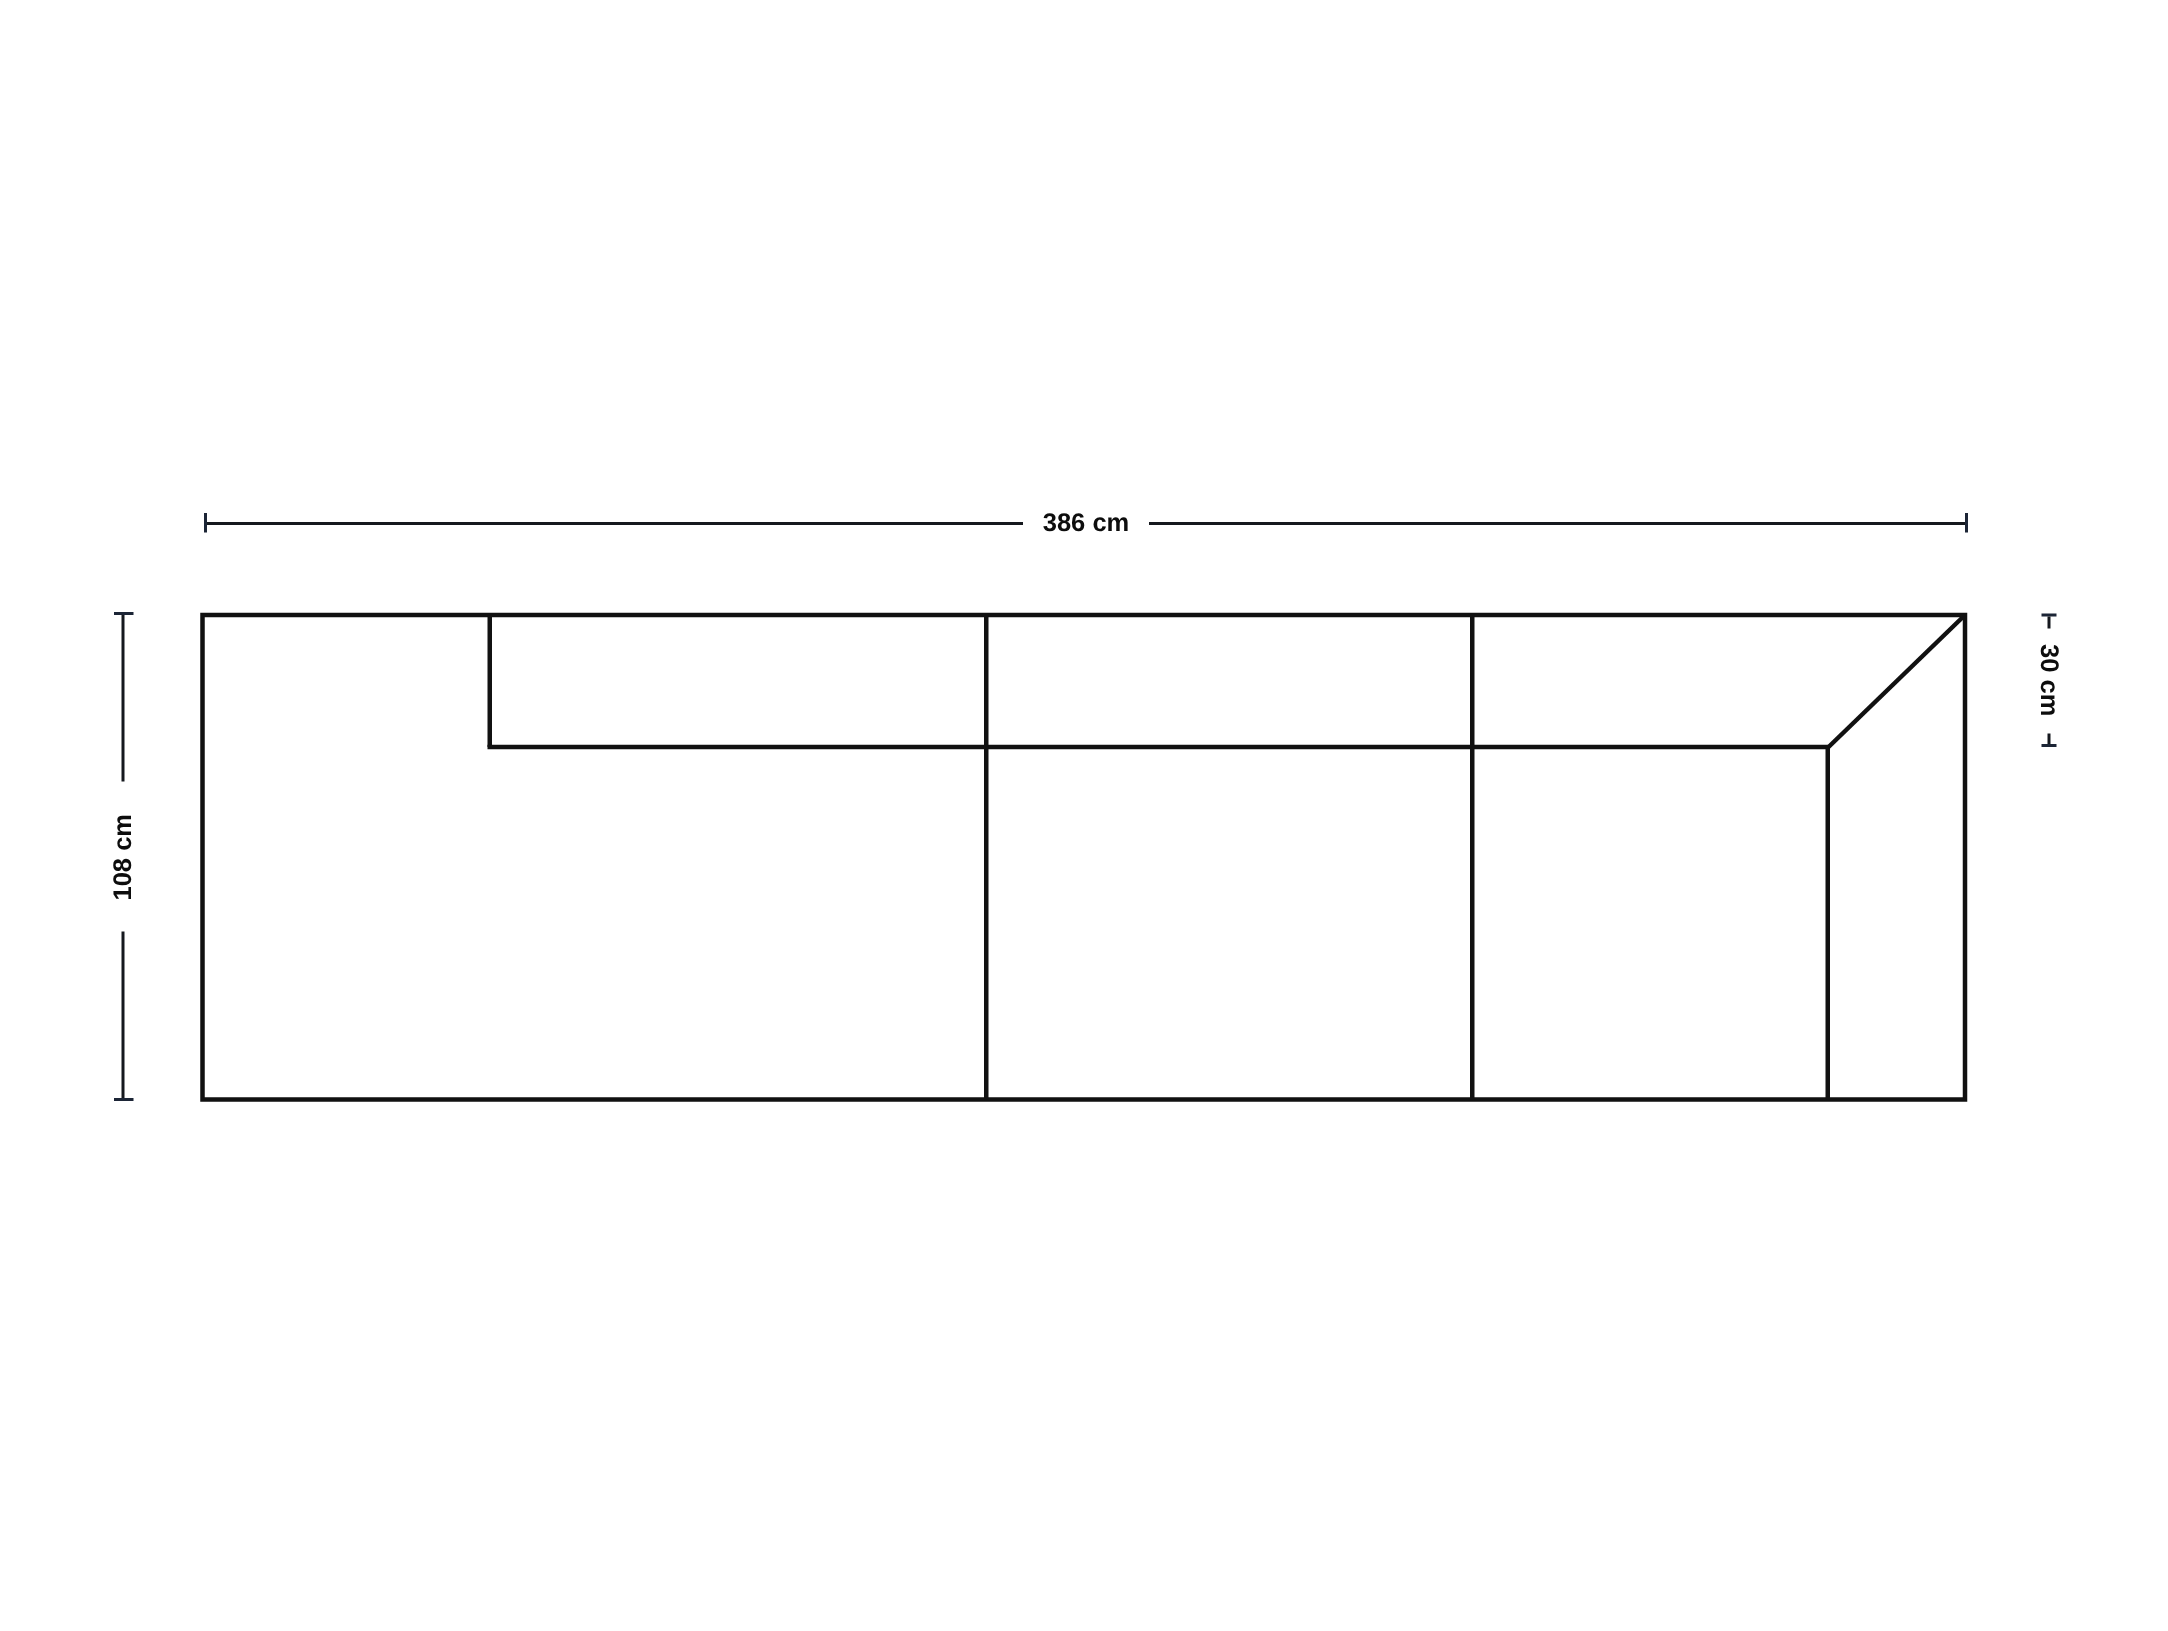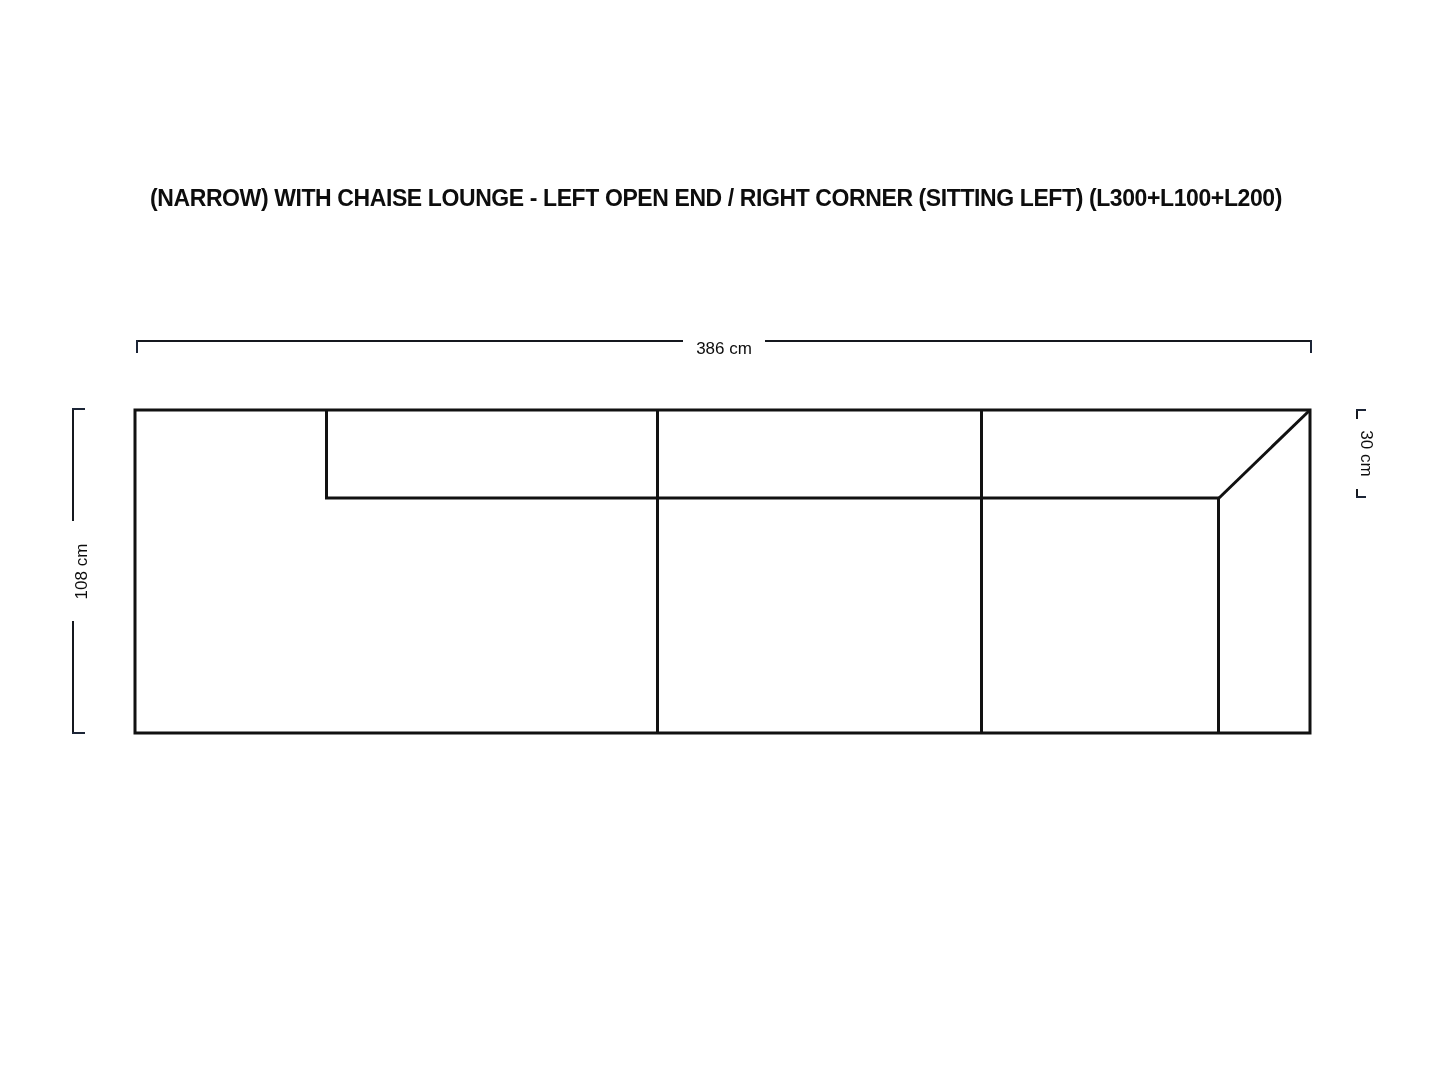--- a/index.html
+++ b/index.html
@@ -29,22 +29,23 @@
     font-size: 23px;
     line-height: 30px;
     letter-spacing: -0.4px;
     white-space: nowrap;
     color: #0d0d0d;
   }
   
   .dim {
     position: absolute;
     display: flex;
-    align-items: flex-start;
+    align-items: center;
     color: #0d0d0d;
+    font-weight: bold;
   }
   .dim-h { flex-direction: row; }
   .dim-v { flex-direction: column; }
   .dline { background: #15181e; flex: 1; }
   .dline.h { height: 2px; }
   .dline.v { width: 2px; }
   .tick { background: #1c2536; flex: none; }
   .tick.v { width: 2px; height: 13px; }
   .tick.h { width: 13px; height: 2px; }
   .tick.h.small { width: 10px; }
@@ -94,21 +95,20 @@
     stroke-width: 3;
     fill: none;
   }
 </style>
 </head>
 <body>
 
 <div class="page">
 
   <div class="title">
-    <div>(NARROW) WITH CHAISE LOUNGE - LEFT OPEN END / RIGHT CORNER (SITTING LEFT) (L300+L100+L200)</div>
   </div>
 
   <div class="dim dim-h dim-width">
     <span class="tick v"></span>
     <span class="dline h"></span>
     <span class="dim-label">386 cm</span>
     <span class="dline h"></span>
     <span class="tick v"></span>
   </div>
 

